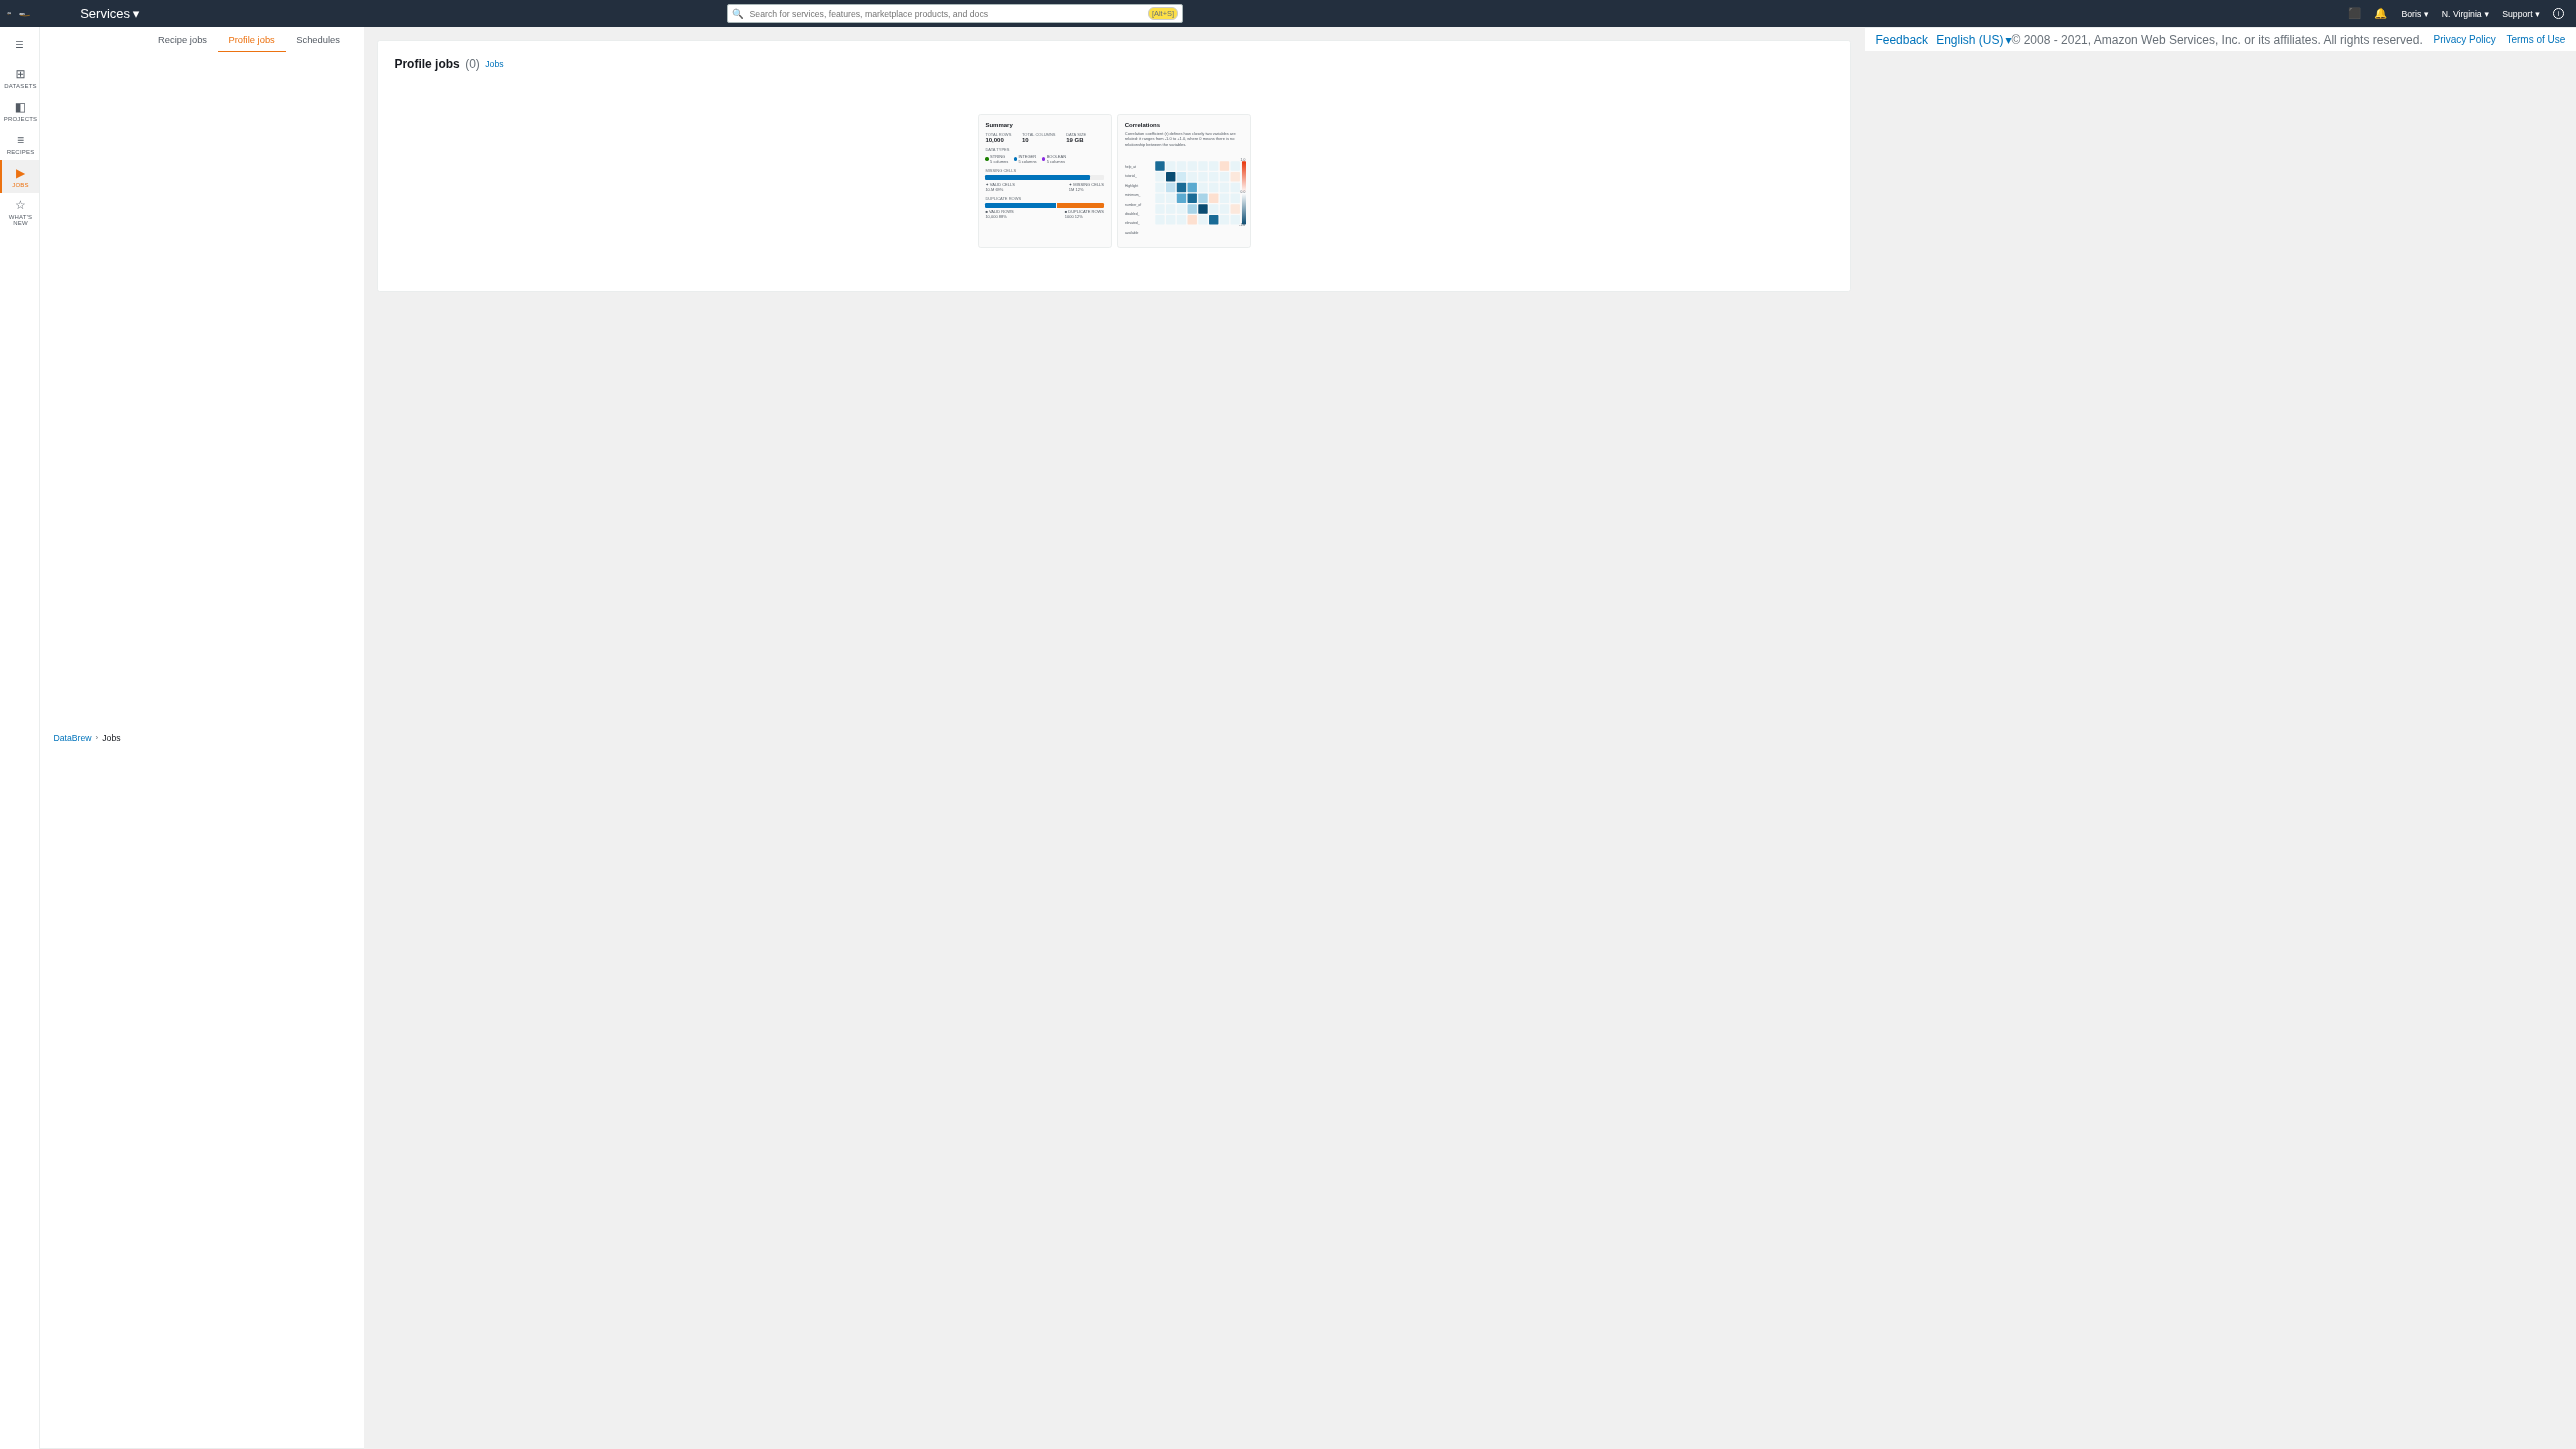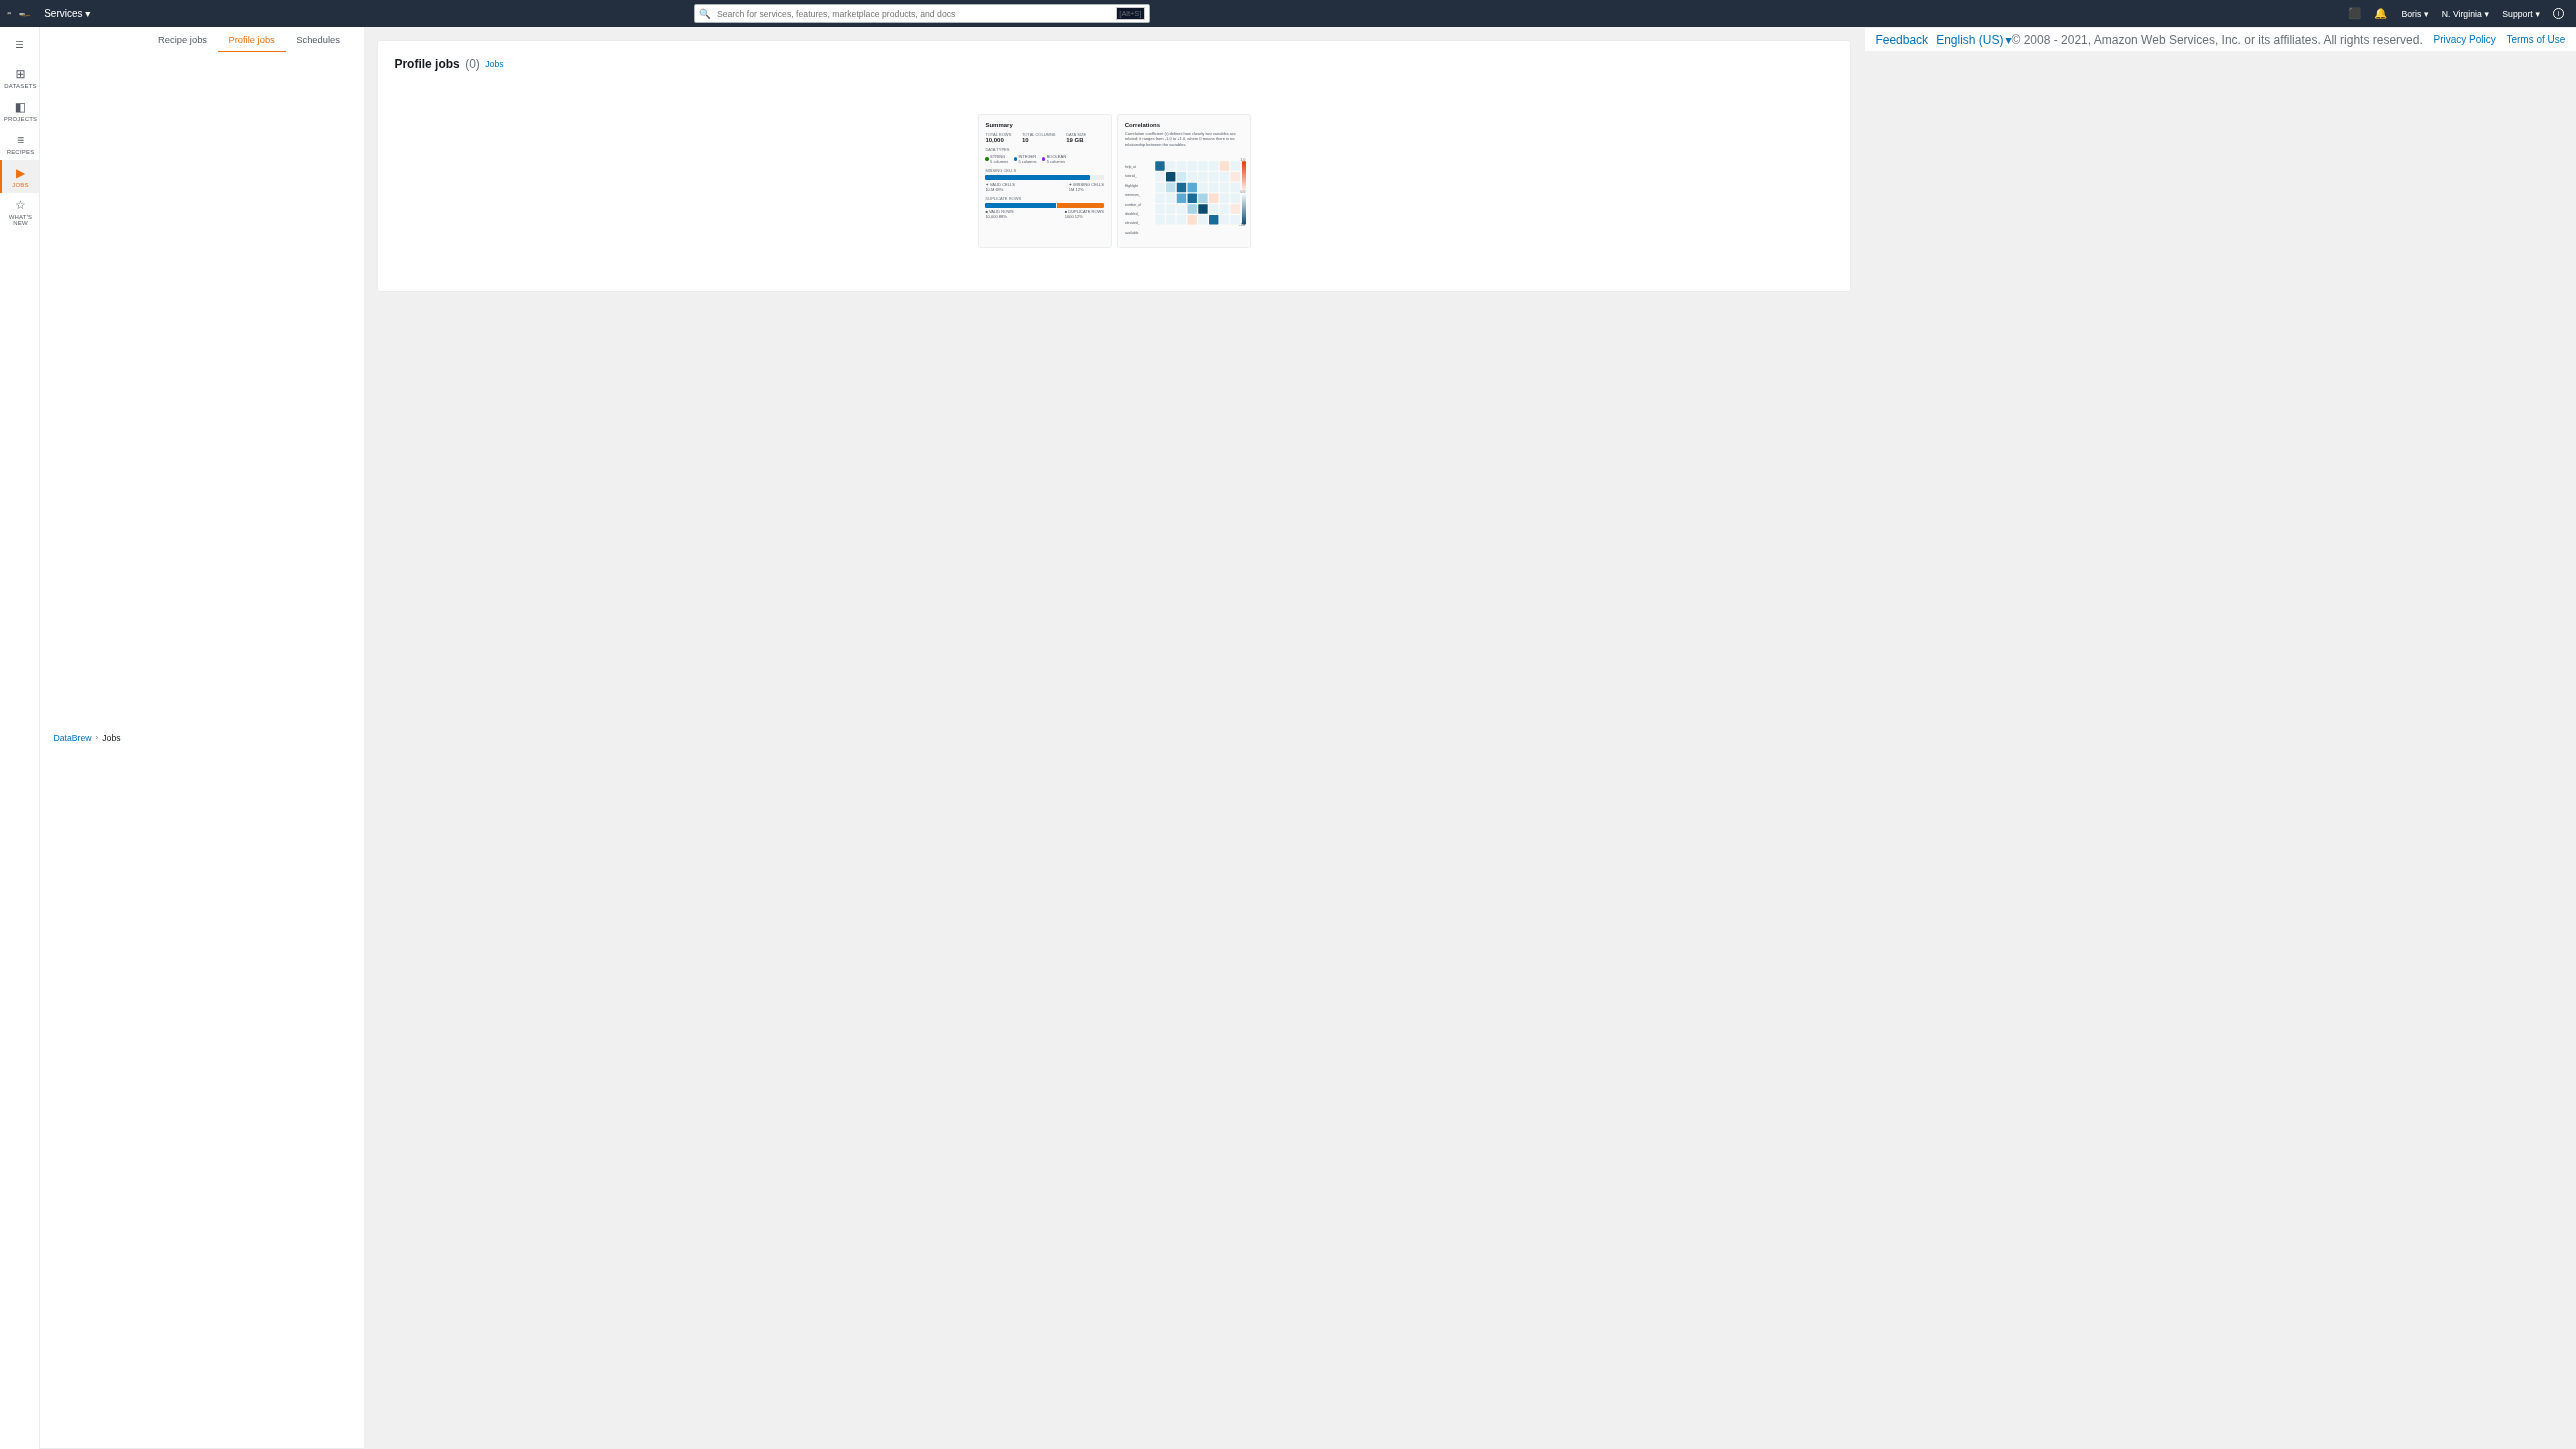--- a/index.html
+++ b/index.html
@@ -22,30 +22,31 @@
       height: 14.8px;
       flex-shrink: 0;
       display: flex;
       align-items: center;
       justify-content: center;
       margin-right: 2.7px;
     }
     .aws-logo svg { width: 24px; height: 14.8px; }
     .services-btn {
       color: #fff;
-      font-size: 10px;
+      font-size: 13px;
       background: none;
       border: none;
       cursor: pointer;
       display: flex;
       align-items: center;
       gap: 2.7px;
       padding: 2.7px 5.4px;
       border-radius: 1.3px;
       white-space: nowrap;
+      margin-left: 36px;
     }
     .search-bar {
       flex: 1;
       max-width: 456px;
       margin: 0 auto;
       position: relative;
       display: flex;
       align-items: center;
     }
     .search-bar input {
@@ -61,23 +62,23 @@
     .search-icon-wrap {
       position: absolute;
       left: 5.4px;
       color: #687078;
     }
     .search-shortcut {
       position: absolute;
       right: 5.4px;
       font-size: 7.4px;
       color: #687078;
-      background: #0f172a;
+      background: #fde047;
       border: 0.7px solid #ccc;
-      border-radius: 0;
+      border-radius: 6px;
       padding: 0.7px 2.7px;
     }
     .nav-right {
       display: flex;
       align-items: center;
       gap: 2.7px;
       margin-left: auto;
     }
     .nav-icon-btn {
       color: #fff;

